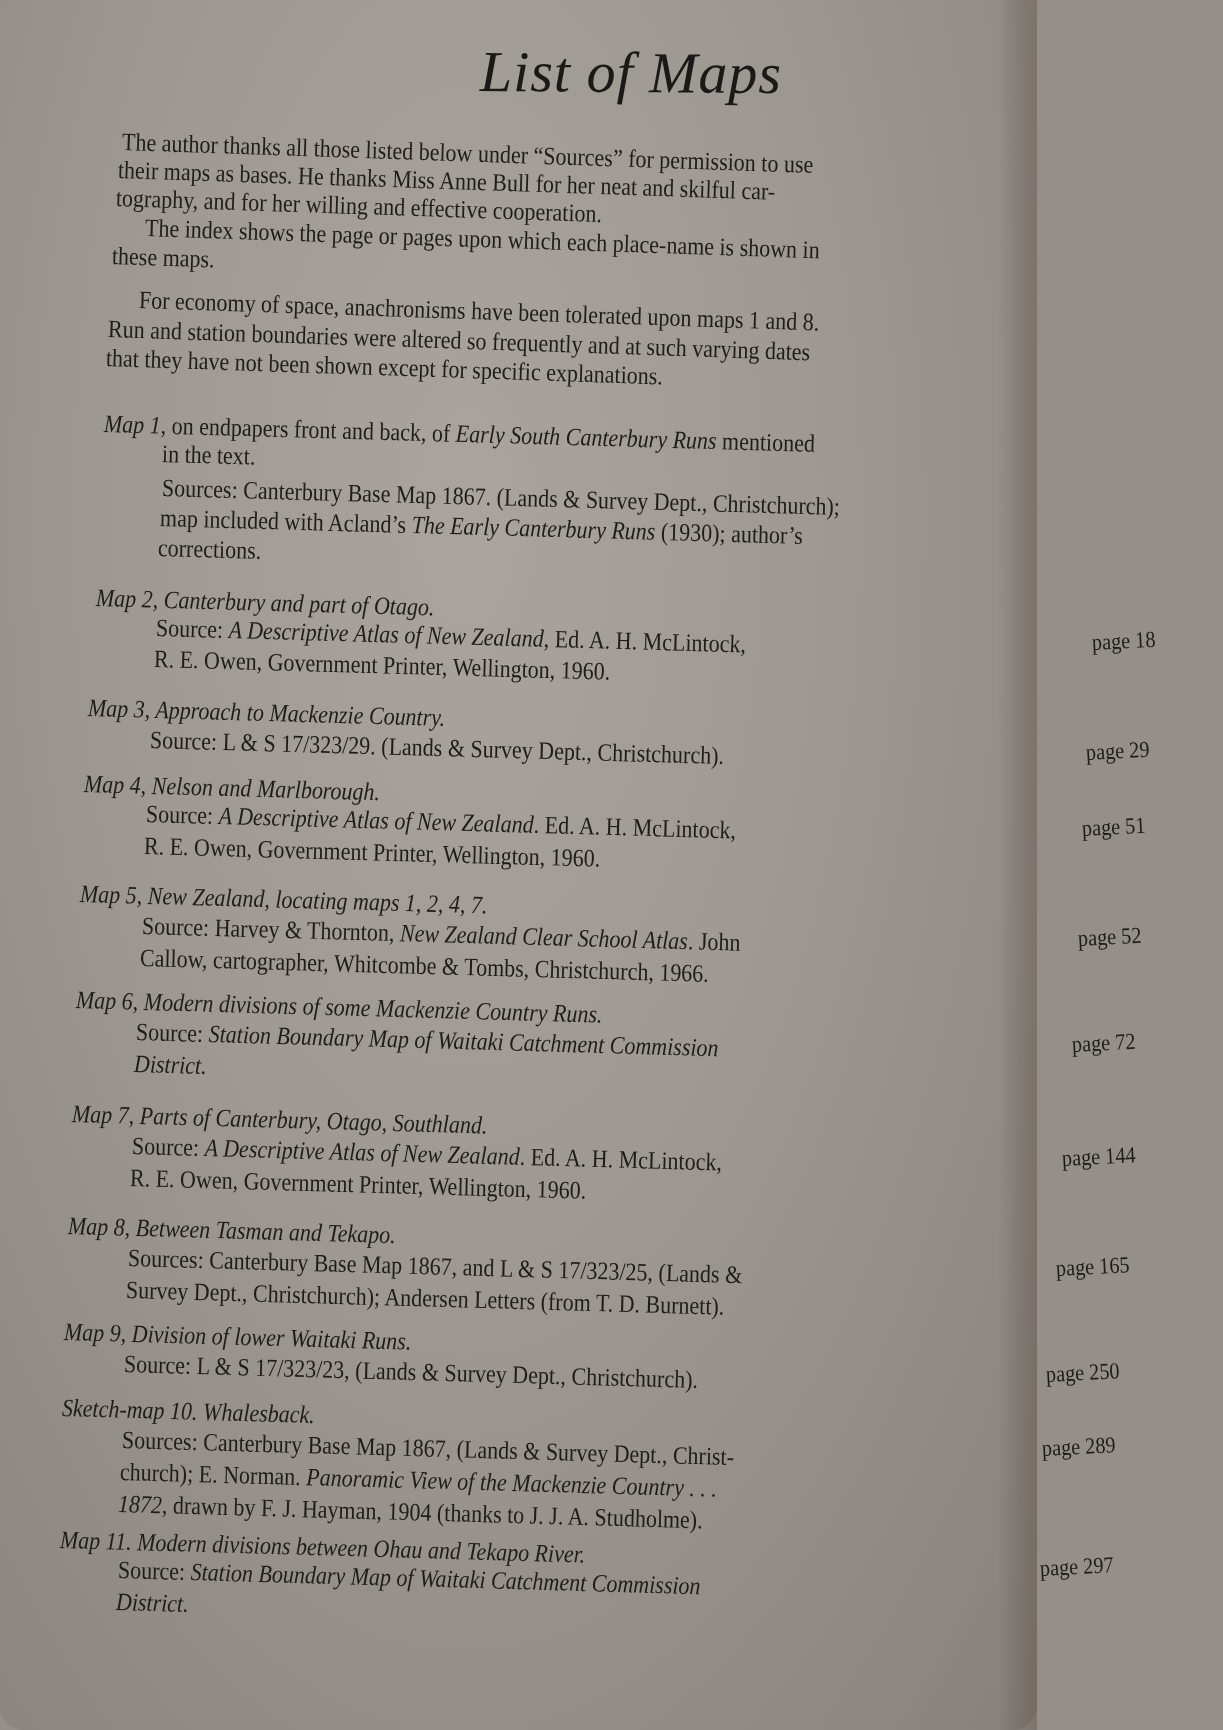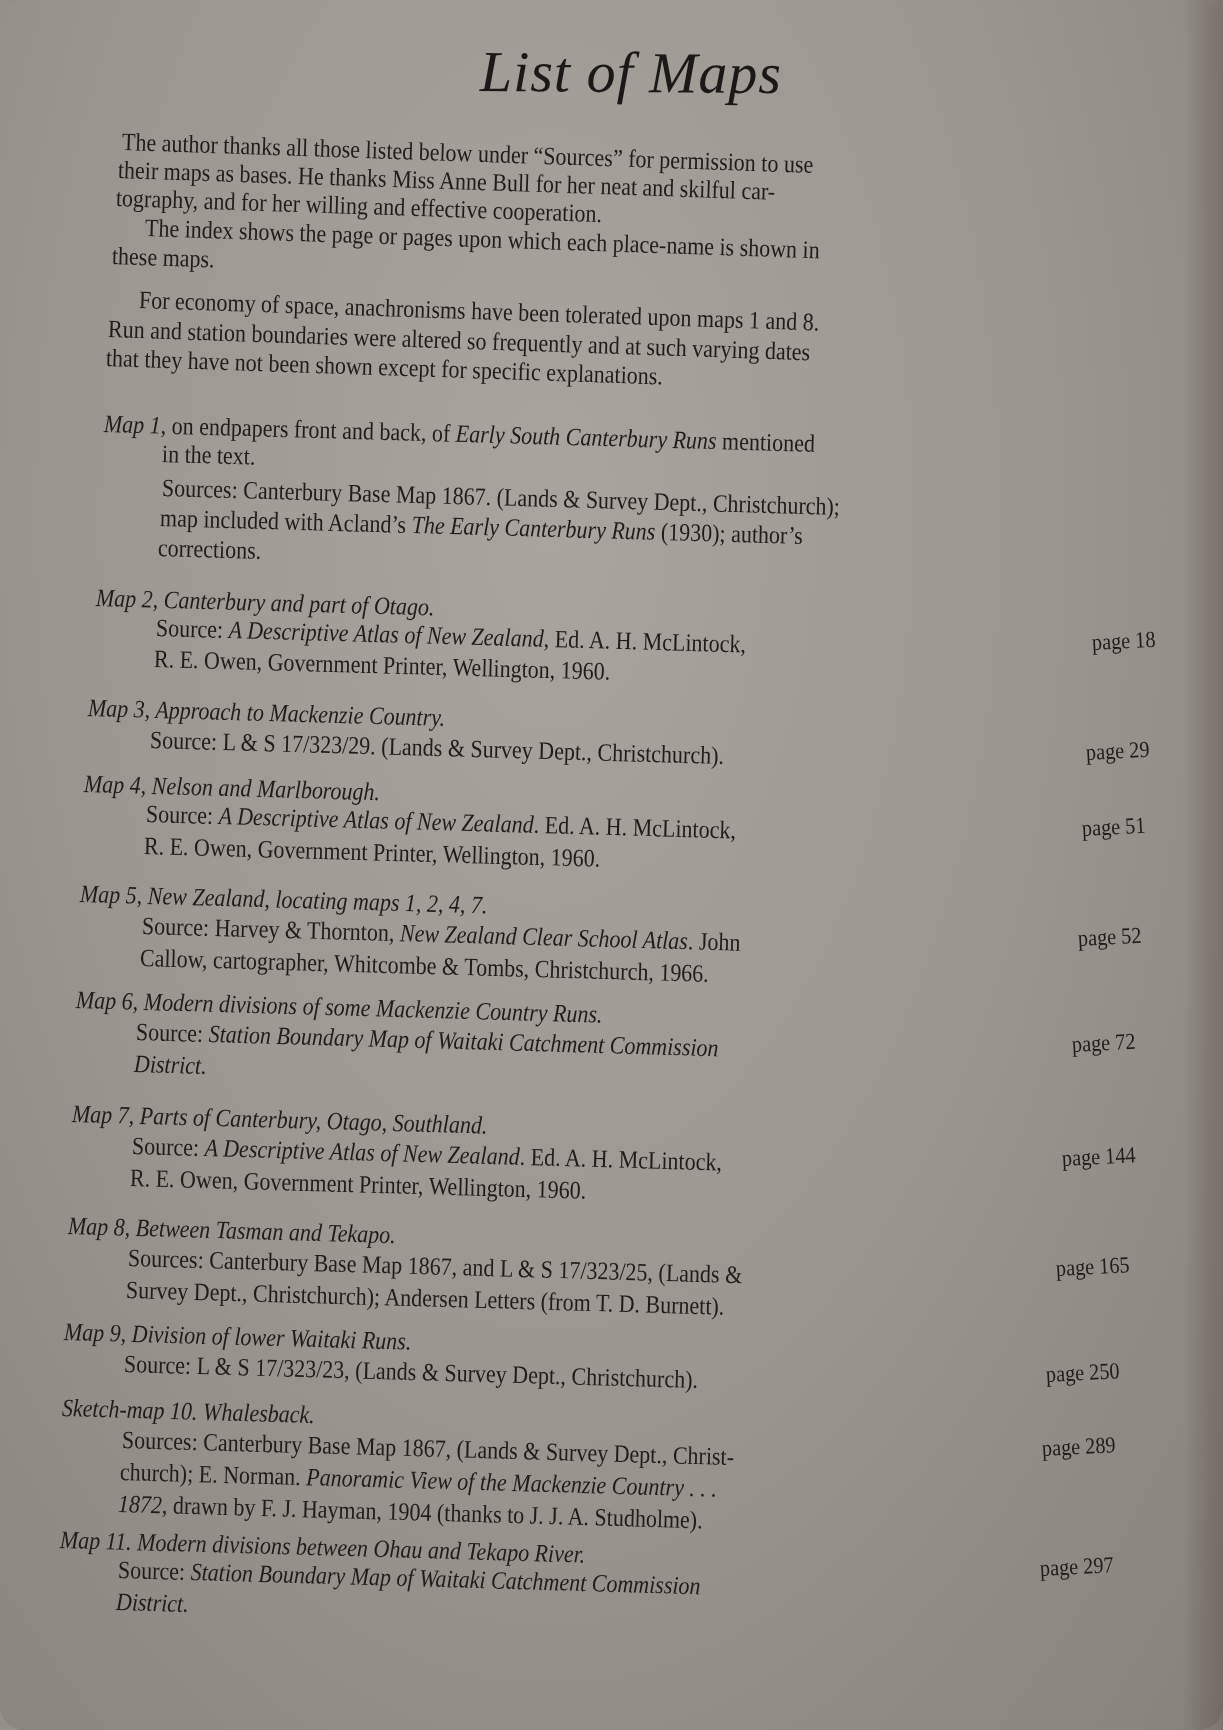--- a/index.html
+++ b/index.html
@@ -4,21 +4,21 @@
   <style>
     html, body { margin: 0; padding: 0; }
     body {
       width: 1223px; height: 1730px; overflow: hidden;
       background: #948f89;
       font-family: "Liberation Serif", "DejaVu Serif", serif;
       color: #1e1b19;
       position: relative;
     }
     .page {
-      position: absolute; left: 0; top: 0; width: 1223px; height: 1730px;
+      position: absolute; left: 0; top: 0; width: 1037px; height: 1730px;
       background:
         radial-gradient(ellipse at 45% 30%, #a9a49e 0%, #9d9892 45%, #8f8a84 80%, #86817b 100%);
       border-radius: 24px;
     }
     .gutter-shadow {
       position: absolute; top: 0; right: 0; width: 40px; height: 1730px;
       background: linear-gradient(to right, rgba(0,0,0,0) 0%, rgba(60,45,35,0.18) 60%, rgba(70,55,45,0.3) 100%);
     }
     .title {
       position: absolute; left: 480px; top: 38px;

